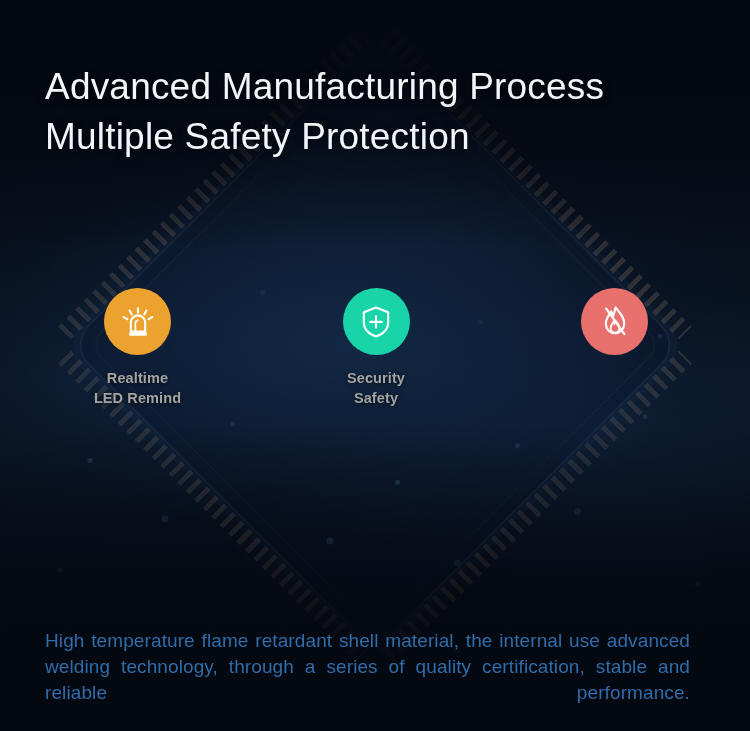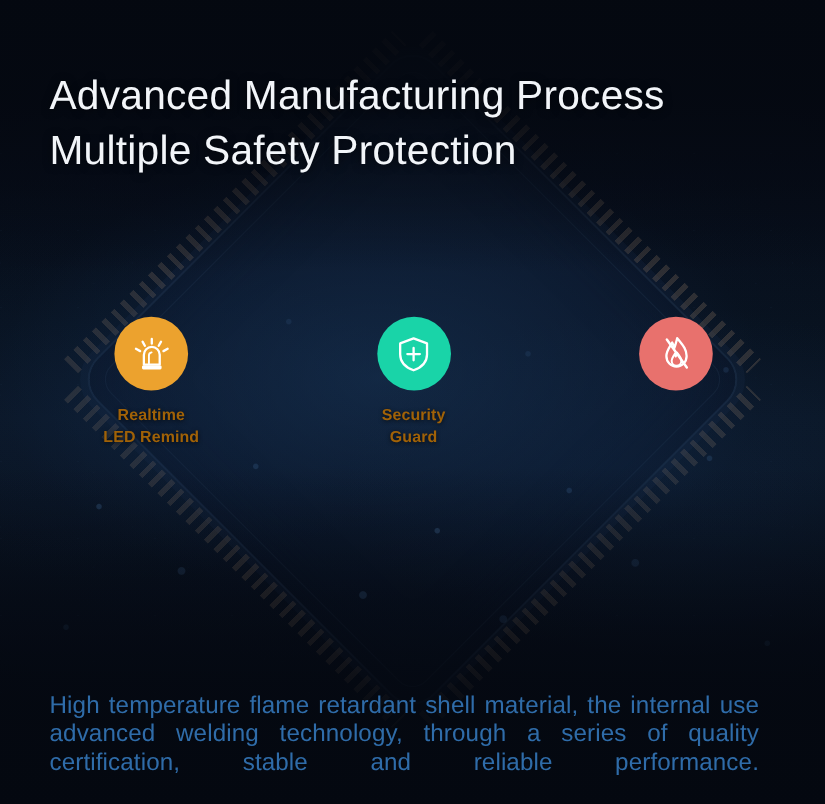--- a/index.html
+++ b/index.html
@@ -179,36 +179,36 @@
   .feature-icon {
     width:67px; height:67px;
     border-radius:50%;
     display:flex;
     align-items:center;
     justify-content:center;
   }
   .feature-icon svg { display:block; }
   .feature-label {
     margin-top:13px;
-    color:#a16207;
+    color:#a3a3a3;
     font-size:14.5px;
     font-weight:bold;
     line-height:20px;
     text-align:center;
     letter-spacing:.1px;
     text-shadow:0 1px 4px rgba(0,0,0,.7);
     white-space:pre-line;
   }
 
   #description {
     position:absolute;
     left:45px; top:628px;
     width:645px;
     color:#2f6ca9;
-    font-size:22px;
+    font-size:19px;
     line-height:26px;
     text-align:justify;
     letter-spacing:.1px;
   }
   #description::after { content:""; display:inline-block; width:100%; }
 </style>
 </head>
 <body>
 
 <div id="banner">
@@ -257,21 +257,21 @@
       <div class="feature">
         <div class="feature-icon" style="background:#19d4a8;">
           <svg width="40" height="40" viewBox="0 0 40 40" fill="none" stroke="#ffffff" stroke-width="2.1" stroke-linecap="round" stroke-linejoin="round">
             <path d="M20 5.6 L32.2 10.2 V20.2 c0 7.1 -5.2 11.8 -12.2 14.4
                      c-7 -2.6 -12.2 -7.3 -12.2 -14.4 V10.2 Z"></path>
             <line x1="20" y1="14.3" x2="20" y2="25.6"></line>
             <line x1="14.3" y1="19.9" x2="25.7" y2="19.9"></line>
           </svg>
         </div>
         <div class="feature-label">Security
-Guard</div>
+Safety</div>
       </div>
 
       <div class="feature">
         <div class="feature-icon" style="background:#e8716d;">
           <svg width="40" height="40" viewBox="0 0 40 40" fill="none" stroke="#ffffff" stroke-width="2.1" stroke-linecap="round" stroke-linejoin="round">
 
             <path d="M20.6 5.4 c4.4 5.6 8.6 9.6 8.6 16.2
                      c0 5.5 -4.1 9.6 -9.2 9.6
                      c-5.1 0 -9.2 -4.1 -9.2 -9.6
                      c0 -4.9 3.2 -8.3 5.3 -12.3

